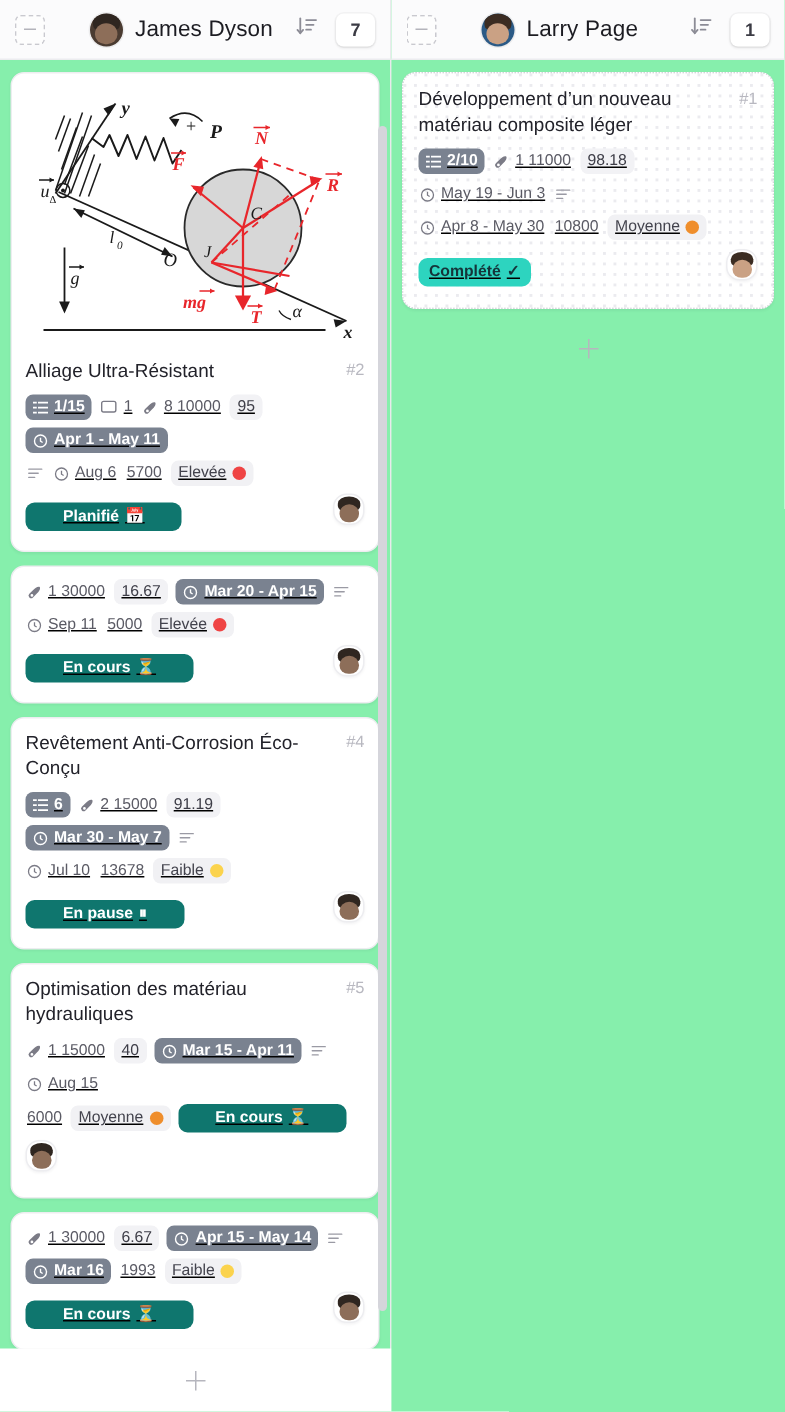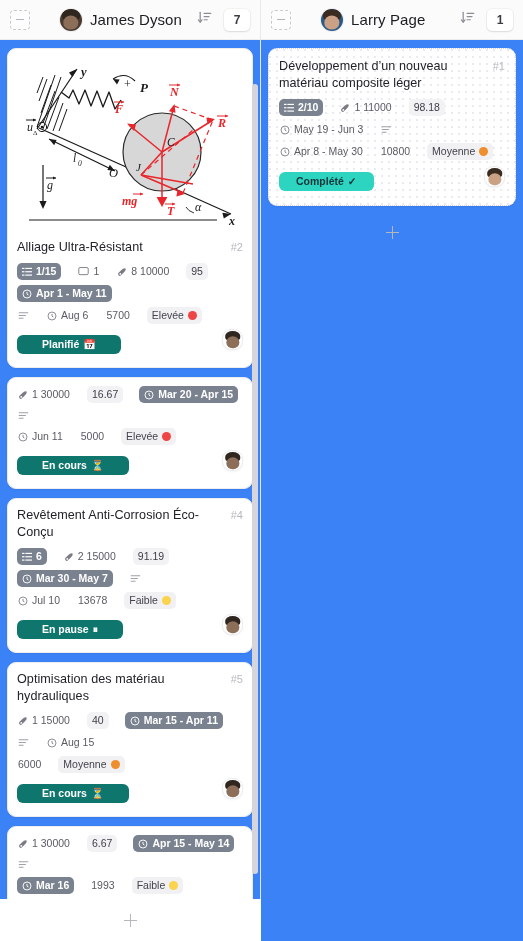--- a/index.html
+++ b/index.html
@@ -11,21 +11,21 @@
   }
   .board {
     display: flex;
     width: 523px; height: 941px;
     background: #ffffff;
   }
   .column {
     position: relative;
     display: flex;
     flex-direction: column;
-    background: #3b82f6;
+    background: #86efac;
     height: 941px;
   }
   .column.left  { width: 261px; border-right: 1px solid #e9e9ec; }
   .column.right { width: 262px; }
 
   
   .col-header {
     height: 40px;
     display: flex;
     align-items: center;
@@ -133,36 +133,37 @@
   }
   .card-num {
     font-size: 11px; color: #b8b8c0; flex: 0 0 auto;
     padding-top: 2px;
   }
 
   .meta {
     display: flex;
     flex-wrap: wrap;
     align-items: center;
-    gap: 5px 16px;
+    gap: 5px 5px;
+    text-decoration: underline;
   }
   .chip {
     display: inline-flex; align-items: center; gap: 4px;
     font-size: 10.5px;
     border-radius: 5px;
     padding: 2px 5px;
     line-height: 13px;
     white-space: nowrap;
     color: #4b4b55;
   }
   .chip.plain { background: transparent; padding: 2px 1px; color: #5a5a64; }
   .chip.grey  { background: #f1f1f4; color: #43434d; }
   .chip.slate { background: #7a8290; color: #ffffff; font-weight: 600; }
   .chip.teal  { background: #0f766e; color: #ffffff; font-weight: 600; border-radius: 6px; padding: 3px 25px; }
-  .chip.mint  { background: #2dd4bf; color: #15343a; font-weight: 600; border-radius: 6px; padding: 3px 17px; }
+  .chip.mint  { background: #2dd4bf; color: #15343a; font-weight: 600; border-radius: 6px; padding: 3px 7px; }
   .chip.num   { background: #f2f2f5; color: #3d3d47; }
 
   .dot { width: 9px; height: 9px; border-radius: 50%; display:inline-block; }
   .dot.red    { background: #ef4444; }
   .dot.yellow { background: #fbd34d; }
   .dot.orange { background: #ef8e2c; }
 
   .spacer-grow { flex: 1 1 auto; }
 
   .icn { display:inline-block; vertical-align:middle; flex:0 0 auto; }
@@ -435,21 +436,21 @@
                 <path d="M1.5 10.5h5"></path>
               </svg>
           </span>
         </div>
         <div class="meta" style="margin-top:5px">
           <span class="chip plain">
             <svg class="icn" width="10" height="10" viewBox="0 0 14 14" fill="none" stroke="#7b7b86" stroke-width="1.2">
                 <circle cx="7" cy="7" r="5.6"></circle>
                 <path d="M7 4v3.2l2 1.2"></path>
               </svg>
-            <span>Jun 11</span>
+            <span>Sep 11</span>
           </span>
           <span class="chip plain">5000</span>
           <span class="chip grey">
             <span>Elevée</span>
             <span class="dot red"></span>
           </span>
           <span class="chip teal">
             <span>En cours</span>
             <span>⏳</span>
           </span>

